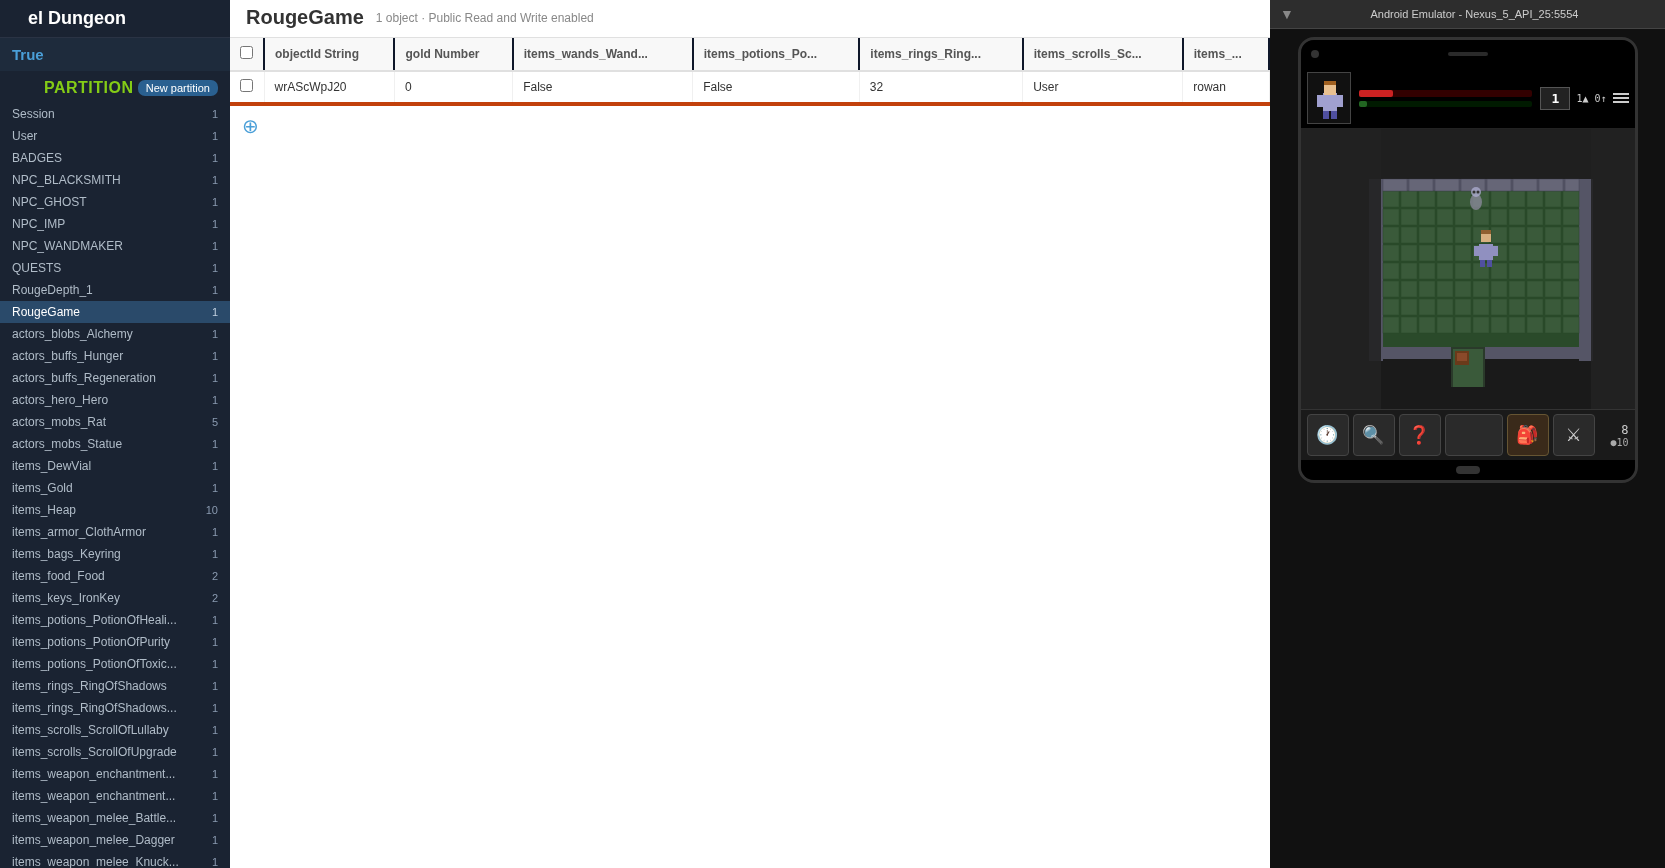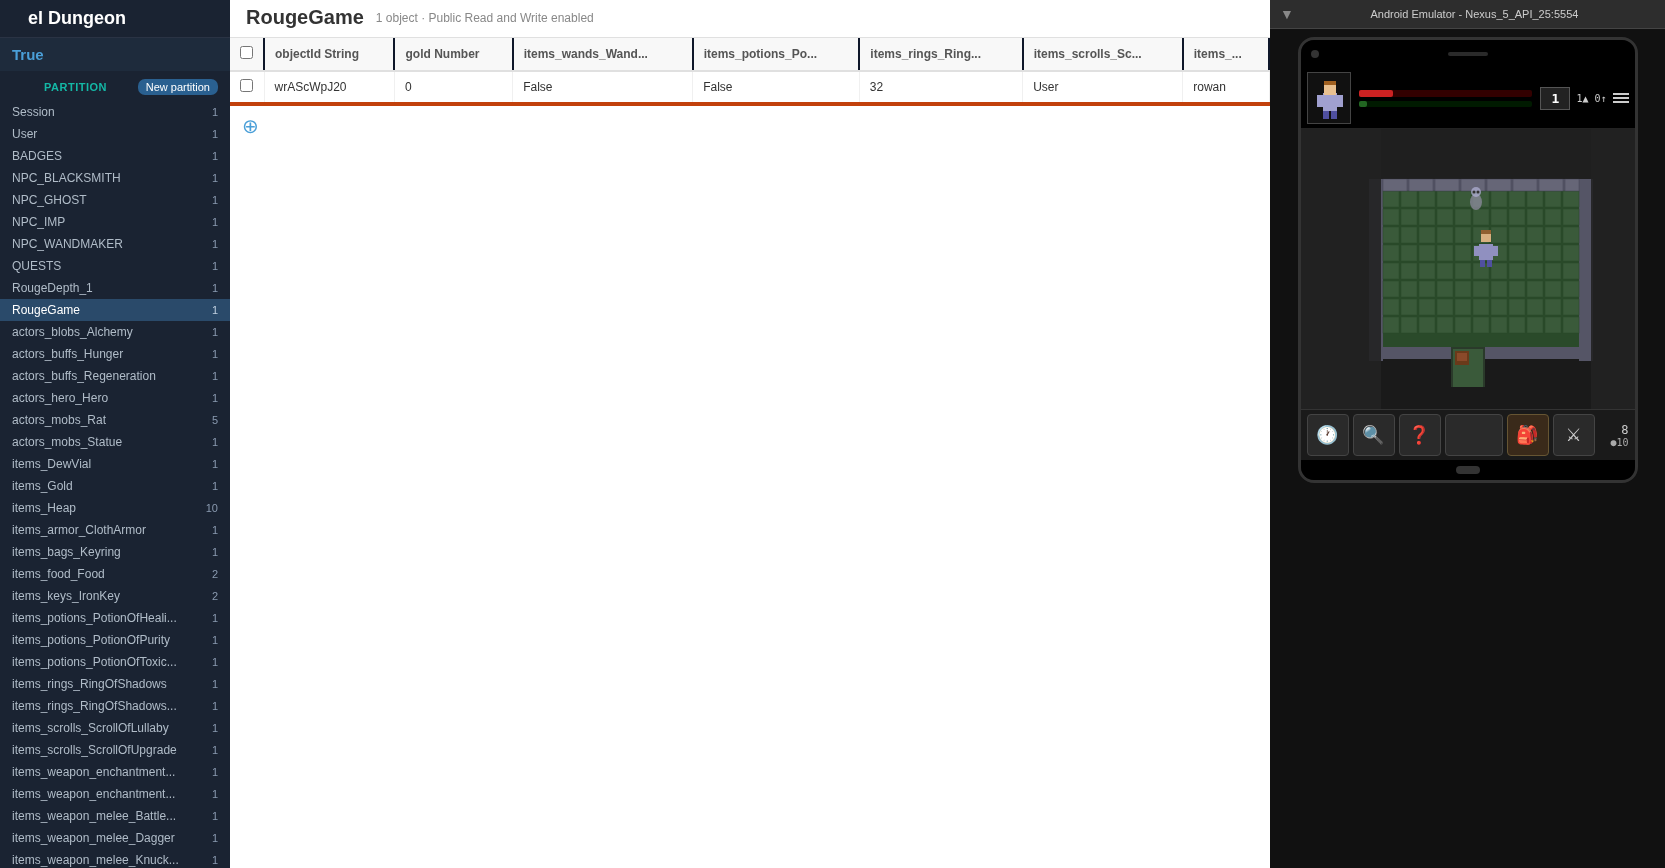--- a/index.html
+++ b/index.html
@@ -30,23 +30,23 @@
       color: #4a9fd8;
       background: #1e2b3c;
     }
     .partition-header {
       display: flex;
       align-items: center;
       justify-content: space-between;
       padding: 8px 12px 6px 12px;
     }
     .partition-label {
-      font-size: 11px;
+      font-size: 16px;
       font-weight: 700;
-      color: #14b8a6;
+      color: #84cc16;
       text-transform: uppercase;
       letter-spacing: 0.5px;
       padding-left: 32px;
     }
     .new-partition-btn {
       background: #2a6090;
       color: #ffffff;
       border: none;
       border-radius: 7px;
       padding: 2px 8px;

